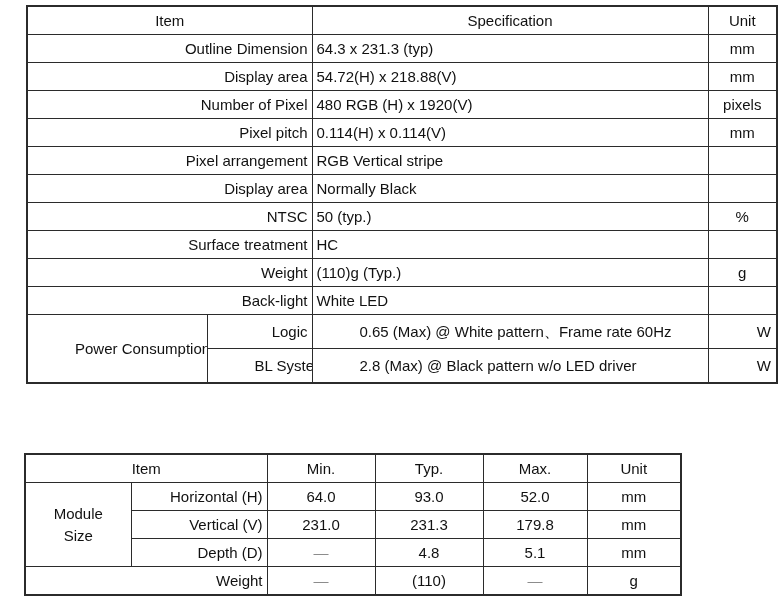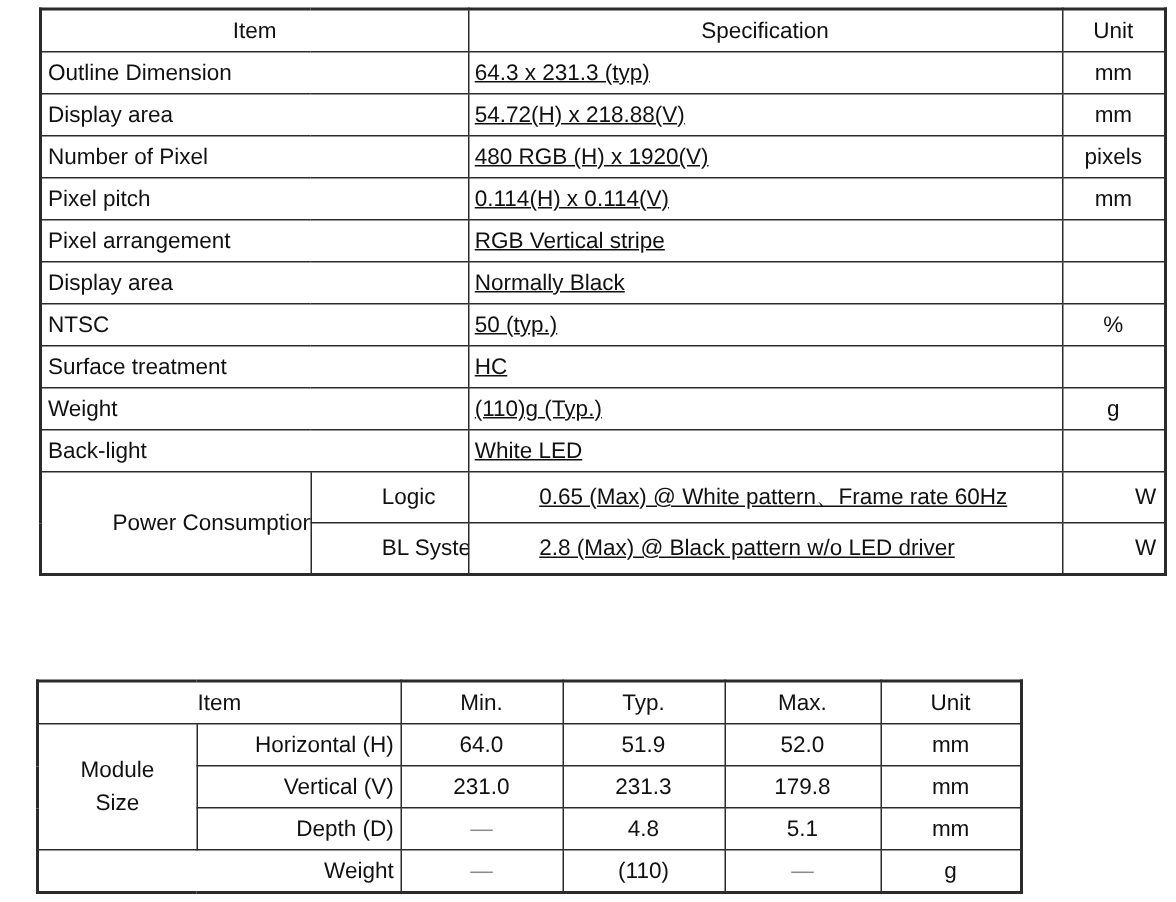--- a/index.html
+++ b/index.html
@@ -32,22 +32,22 @@
   }
   
   #spec-table {
     left: 26px;
     top: 5px;
     width: 750px;
   }
   #spec-table td { height: 27px; }
   #spec-table tr.power-row td { height: 33px; padding-left: 47px; }
   td.hdr  { text-align: center; }
-  td.item { text-align: left; }
-  td.spec { text-align: left; text-decoration: underline; }
+  td.item { text-align: right; }
+  td.spec { text-align: left; }
   td.unit { text-align: center; }
   
   #dim-table {
     left: 24px;
     top: 453px;
     width: 656px;
   }
   #dim-table td { height: 27px; text-align: center; }
   #dim-table td.item { text-align: right; }
   #dim-table td.module {
@@ -151,21 +151,21 @@
     <td class="hdr">Min.</td>
     <td class="hdr">Typ.</td>
     <td class="hdr">Max.</td>
     <td class="hdr">Unit</td>
   </tr>
   <tr>
     <td rowspan="3" class="module">Module
 Size</td>
     <td class="item">Horizontal (H)</td>
     <td>64.0</td>
-    <td>51.9</td>
+    <td>93.0</td>
     <td>52.0</td>
     <td>mm</td>
   </tr>
   <tr>
     <td class="item">Vertical (V)</td>
     <td>231.0</td>
     <td>231.3</td>
     <td>179.8</td>
     <td>mm</td>
   </tr>

